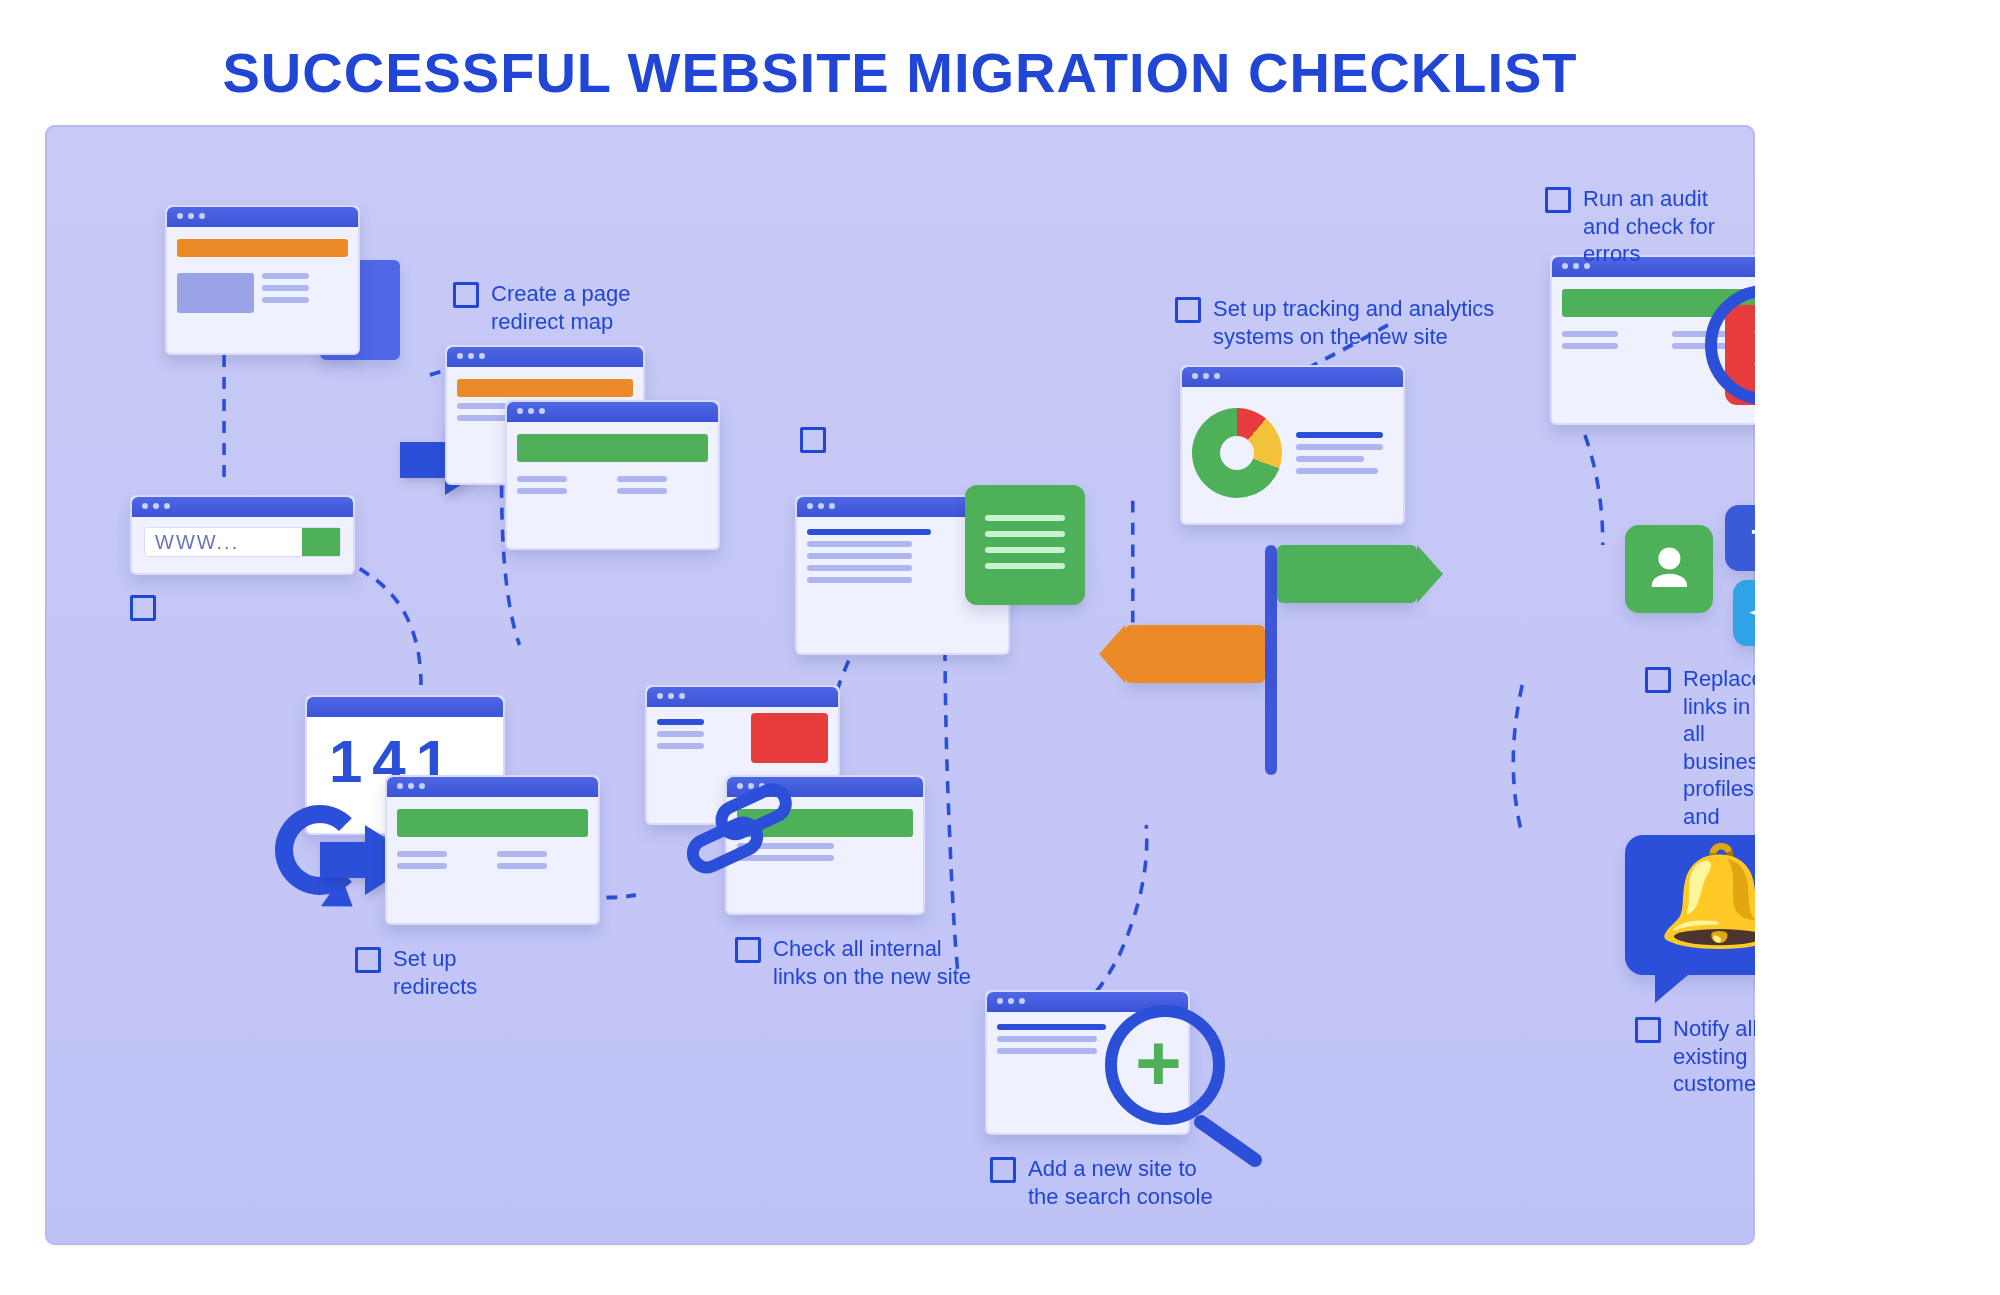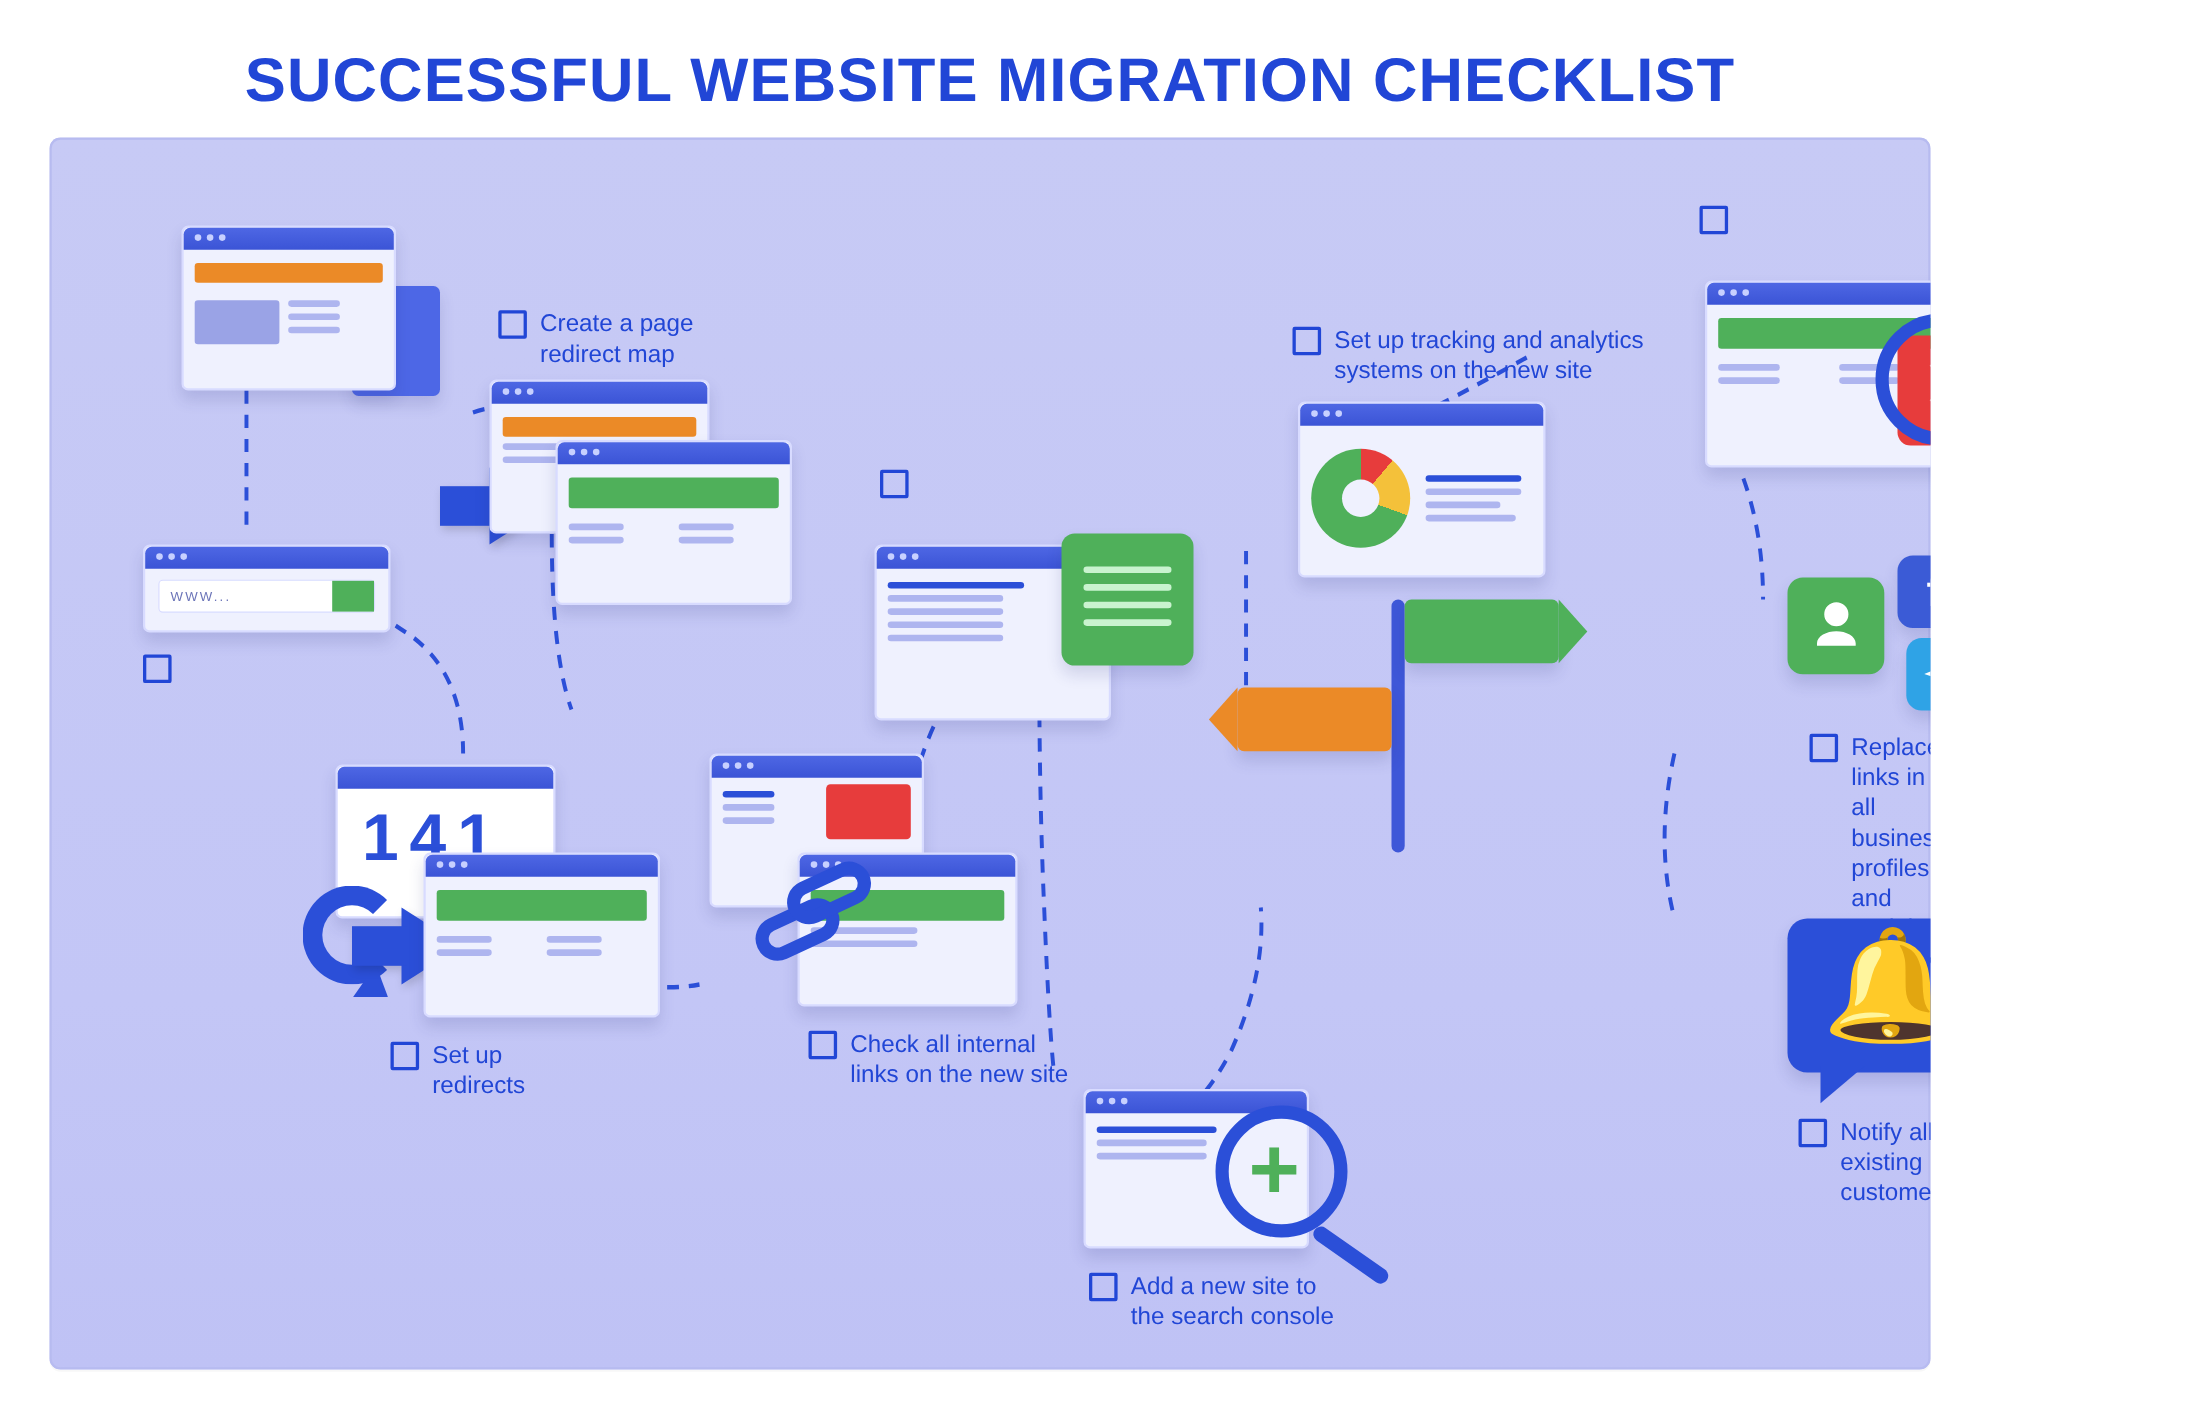--- a/index.html
+++ b/index.html
@@ -129,21 +129,21 @@
 
   
   .bubble{position:absolute;width:170px;height:140px;background:var(--blue);border-radius:18px;box-shadow:var(--shadow);}
   .bubble:after{content:"";position:absolute;left:30px;bottom:-28px;width:0;height:0;border-top:34px solid var(--blue);border-right:40px solid transparent;}
   .bell{position:absolute;color:#f3b41e;font-size:100px;}
   .badge{position:absolute;width:36px;height:36px;border-radius:50%;background:#e84b8a;display:flex;align-items:center;justify-content:center;}
   .badge svg{width:60%;height:60%;fill:#fff;}
 
   
   .url{position:absolute;left:12px;right:12px;top:30px;height:30px;background:#fff;border-radius:4px;border:1px solid #d8dbff;display:flex;align-items:center;}
-  .url .txt{color:#6b74b8;font-size:12px;margin-left:10px;letter-spacing:2px;}
+  .url .txt{color:#6b74b8;font-size:20px;margin-left:10px;letter-spacing:2px;}
   .url .cap{margin-left:auto;width:38px;height:100%;background:var(--green);}
 
   
   .deco-sq{position:absolute;width:80px;height:100px;background:#4d67e6;border-radius:6px;box-shadow:var(--shadow);}
 
   
   .greencard{position:absolute;width:120px;height:120px;background:var(--green);border-radius:12px;box-shadow:var(--shadow);padding:20px;}
   .greencard i{display:block;height:6px;background:#c9f3cf;margin:10px 0;border-radius:3px;}
 
   
@@ -403,20 +403,22 @@
               <div class="bar thin"></div>
             </div>
         </div>
       </div>
     </div>
     <div class="redbox" style="left:1680px;top:180px"></div>
     <div class="xmark" style="left:1702px;top:190px">✕</div>
     <div class="mag" style="left:1660px;top:160px"></div>
     <div class="check" style="left:1500px;top:60px">
       <div class="box"></div>
+      <span>Run an audit
+and check for errors</span>
     </div>
 
     <div class="ico person" style="left:1580px;top:400px">
       <svg viewBox="0 0 24 24">
           <path d="M12 12a5 5 0 1 0-5-5 5 5 0 0 0 5 5zm0 2c-4 0-8 2-8 5v1h16v-1c0-3-4-5-8-5z"></path>
         </svg>
     </div>
     <div class="ico fb" style="left:1680px;top:380px">f</div>
     <div class="ico ig" style="left:1755px;top:400px">
       <svg viewBox="0 0 24 24">

